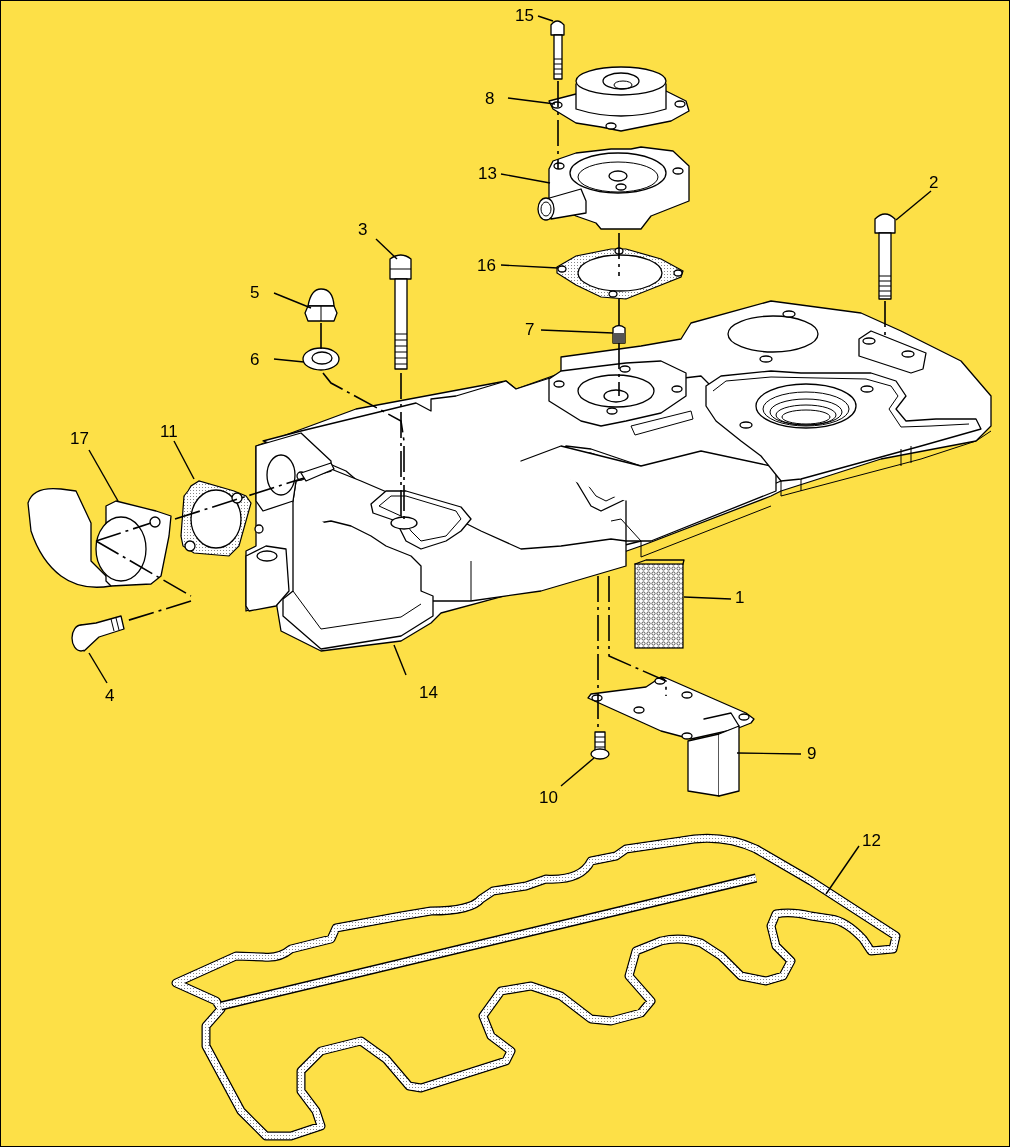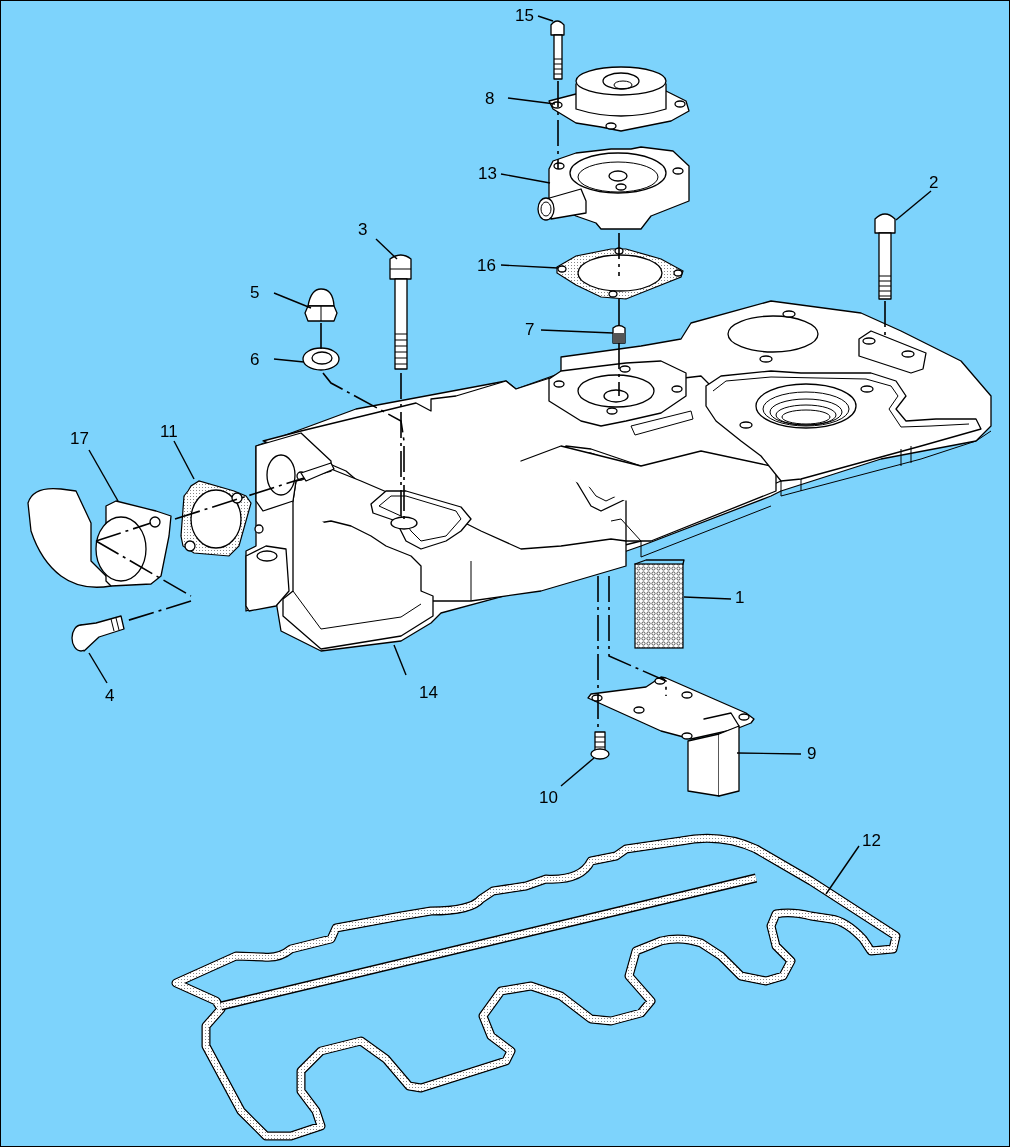--- a/index.html
+++ b/index.html
@@ -1,21 +1,21 @@
 <!DOCTYPE html>
 <html><head>
 <meta charset="utf-8">
 <style>
   html, body { margin: 0; padding: 0; background: #ffffff; }
   body { width: 1010px; height: 1147px; overflow: hidden; }
   #frame {
     position: absolute; left: 0; top: 0;
     width: 1008px; height: 1145px;
     border: 1px solid #000;
-    background: #7dd3fc;
+    background: #fde047;
   }
   svg { position: absolute; left: 0; top: 0; }
   .part { fill: #ffffff; stroke: #000; stroke-width: 1.3; stroke-linejoin: round; stroke-linecap: round; }
   .part-nofill { fill: none; stroke: #000; stroke-width: 1.3; stroke-linejoin: round; stroke-linecap: round; }
   .thin { fill: none; stroke: #000; stroke-width: 1; }
   .leader { fill: none; stroke: #000; stroke-width: 1.4; }
   .centerline { fill: none; stroke: #000; stroke-width: 1.6; stroke-dasharray: 26 5 3 5; }
   .callout { font-family: "Liberation Sans", sans-serif; font-size: 17px; fill: #000; }
   .gasket { fill: url(#dots); stroke: #000; stroke-width: 1.2; }
   .mesh { fill: url(#mesh); stroke: #000; stroke-width: 1.2; }

